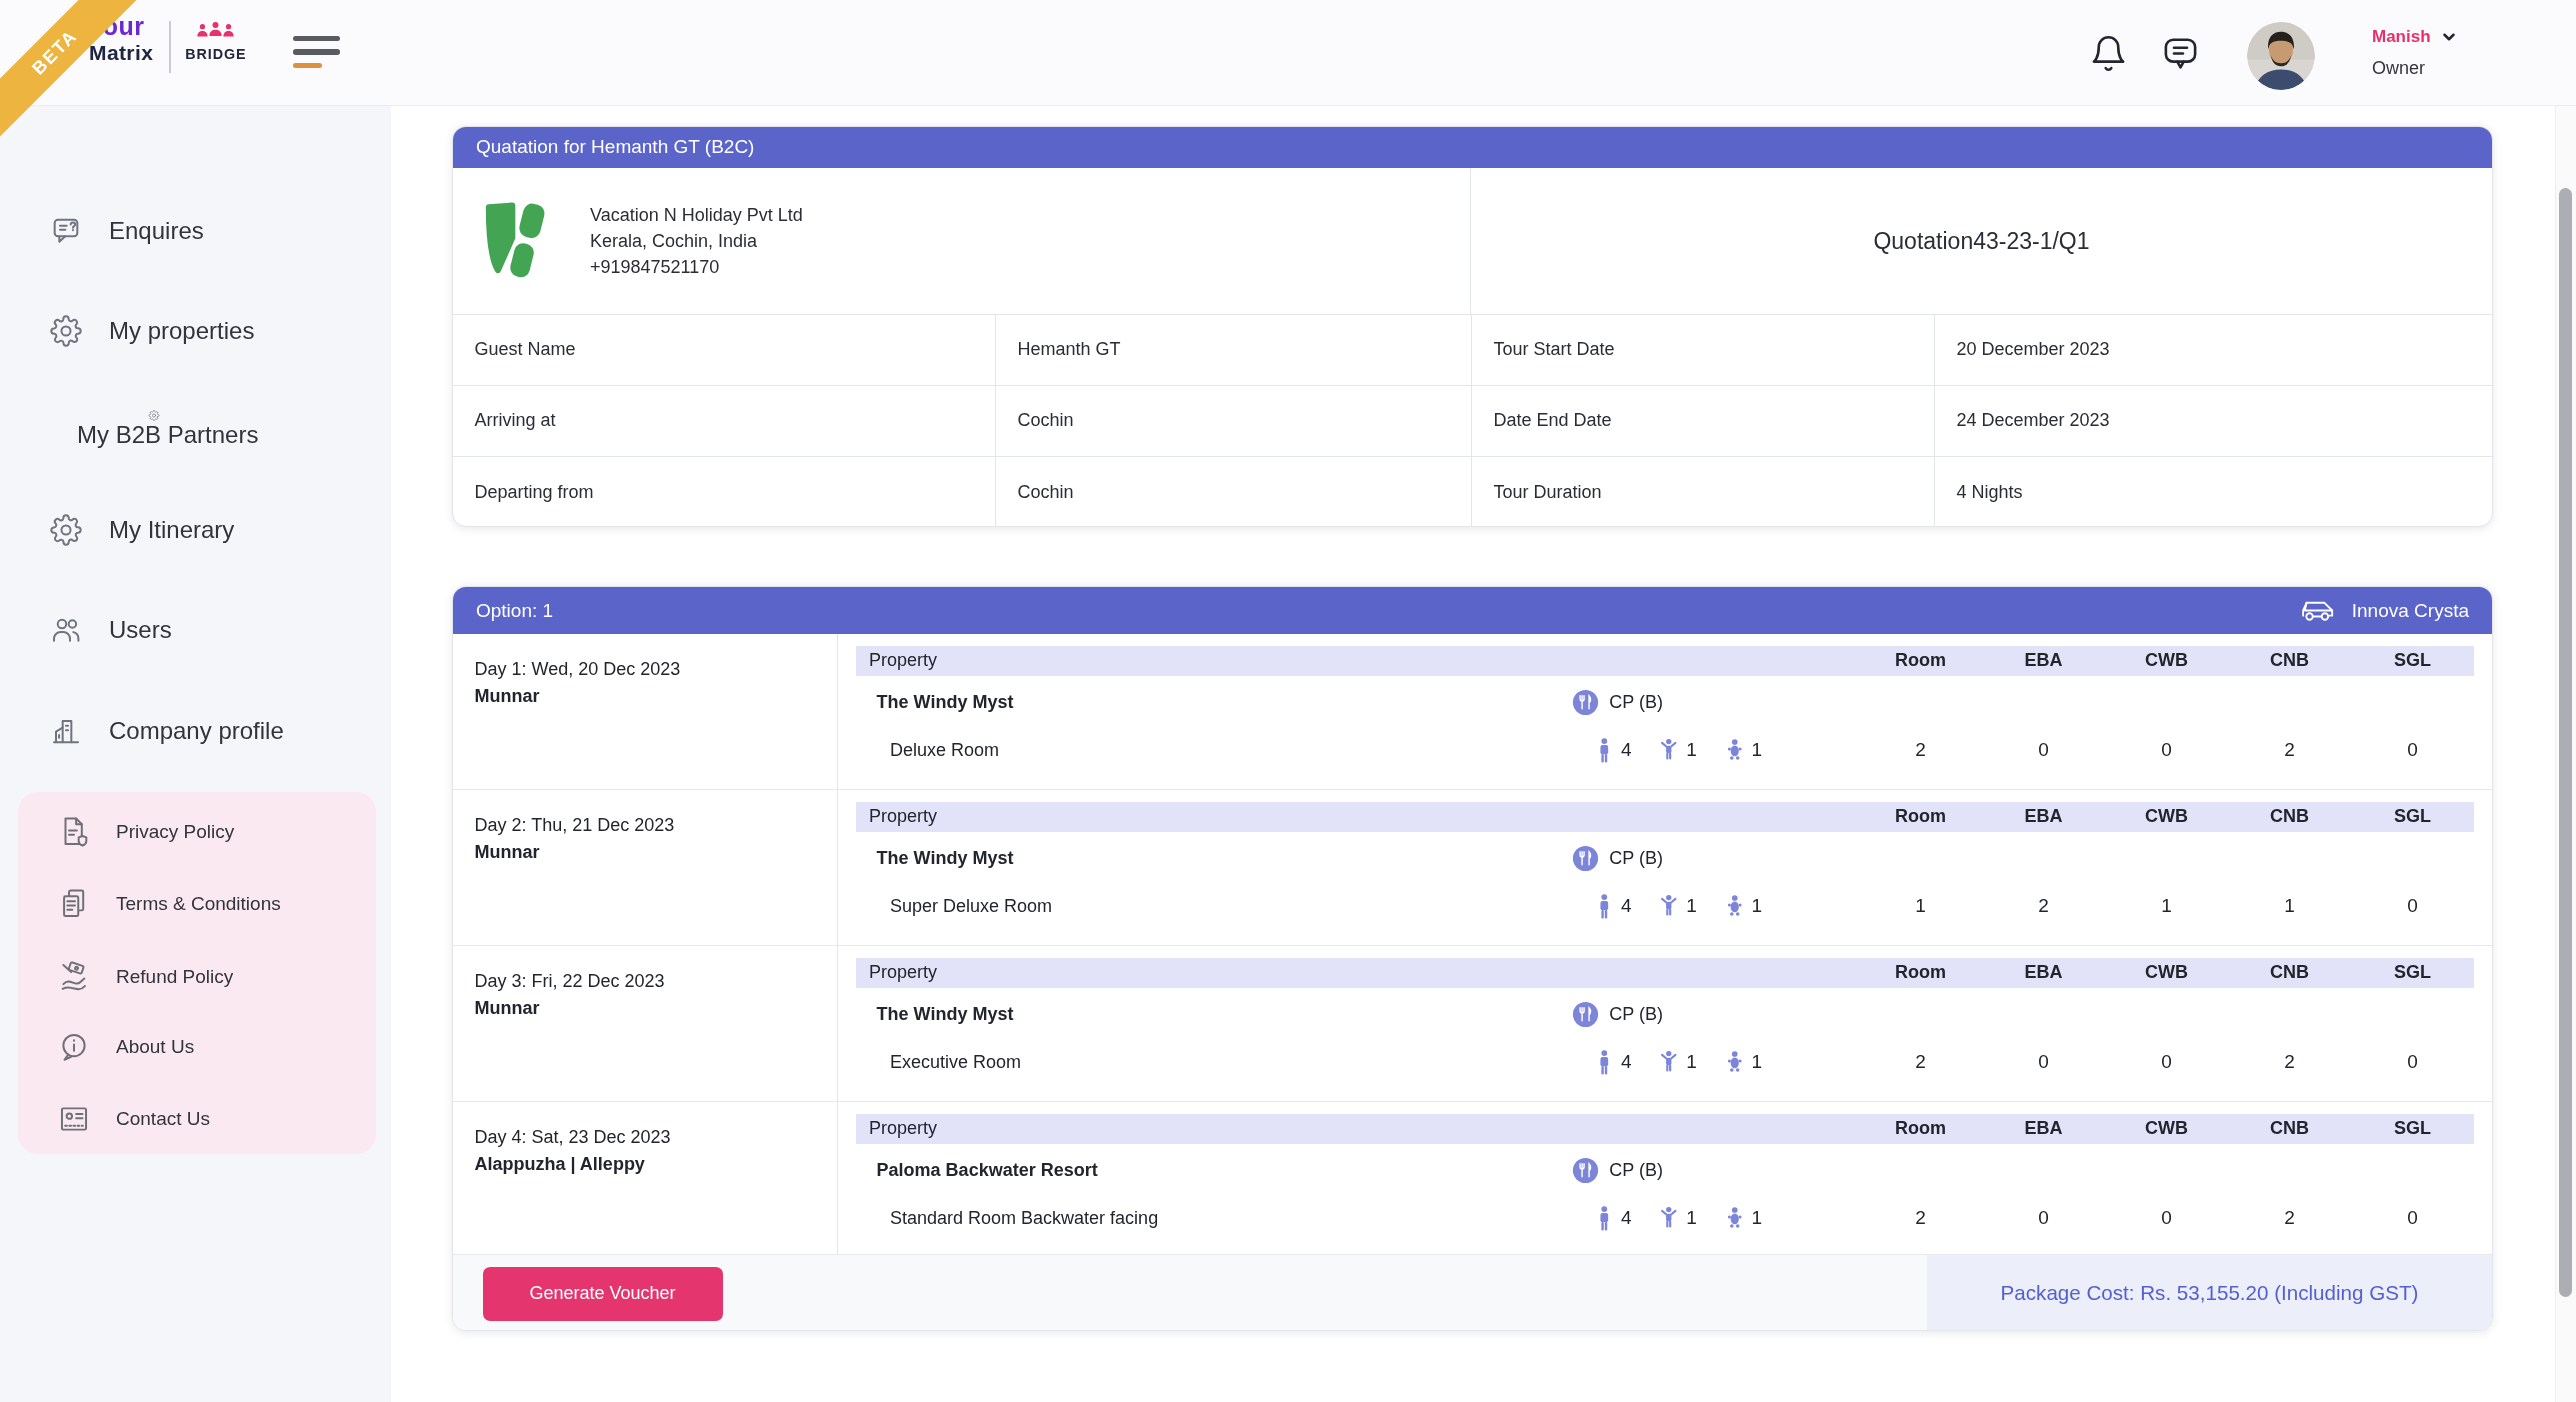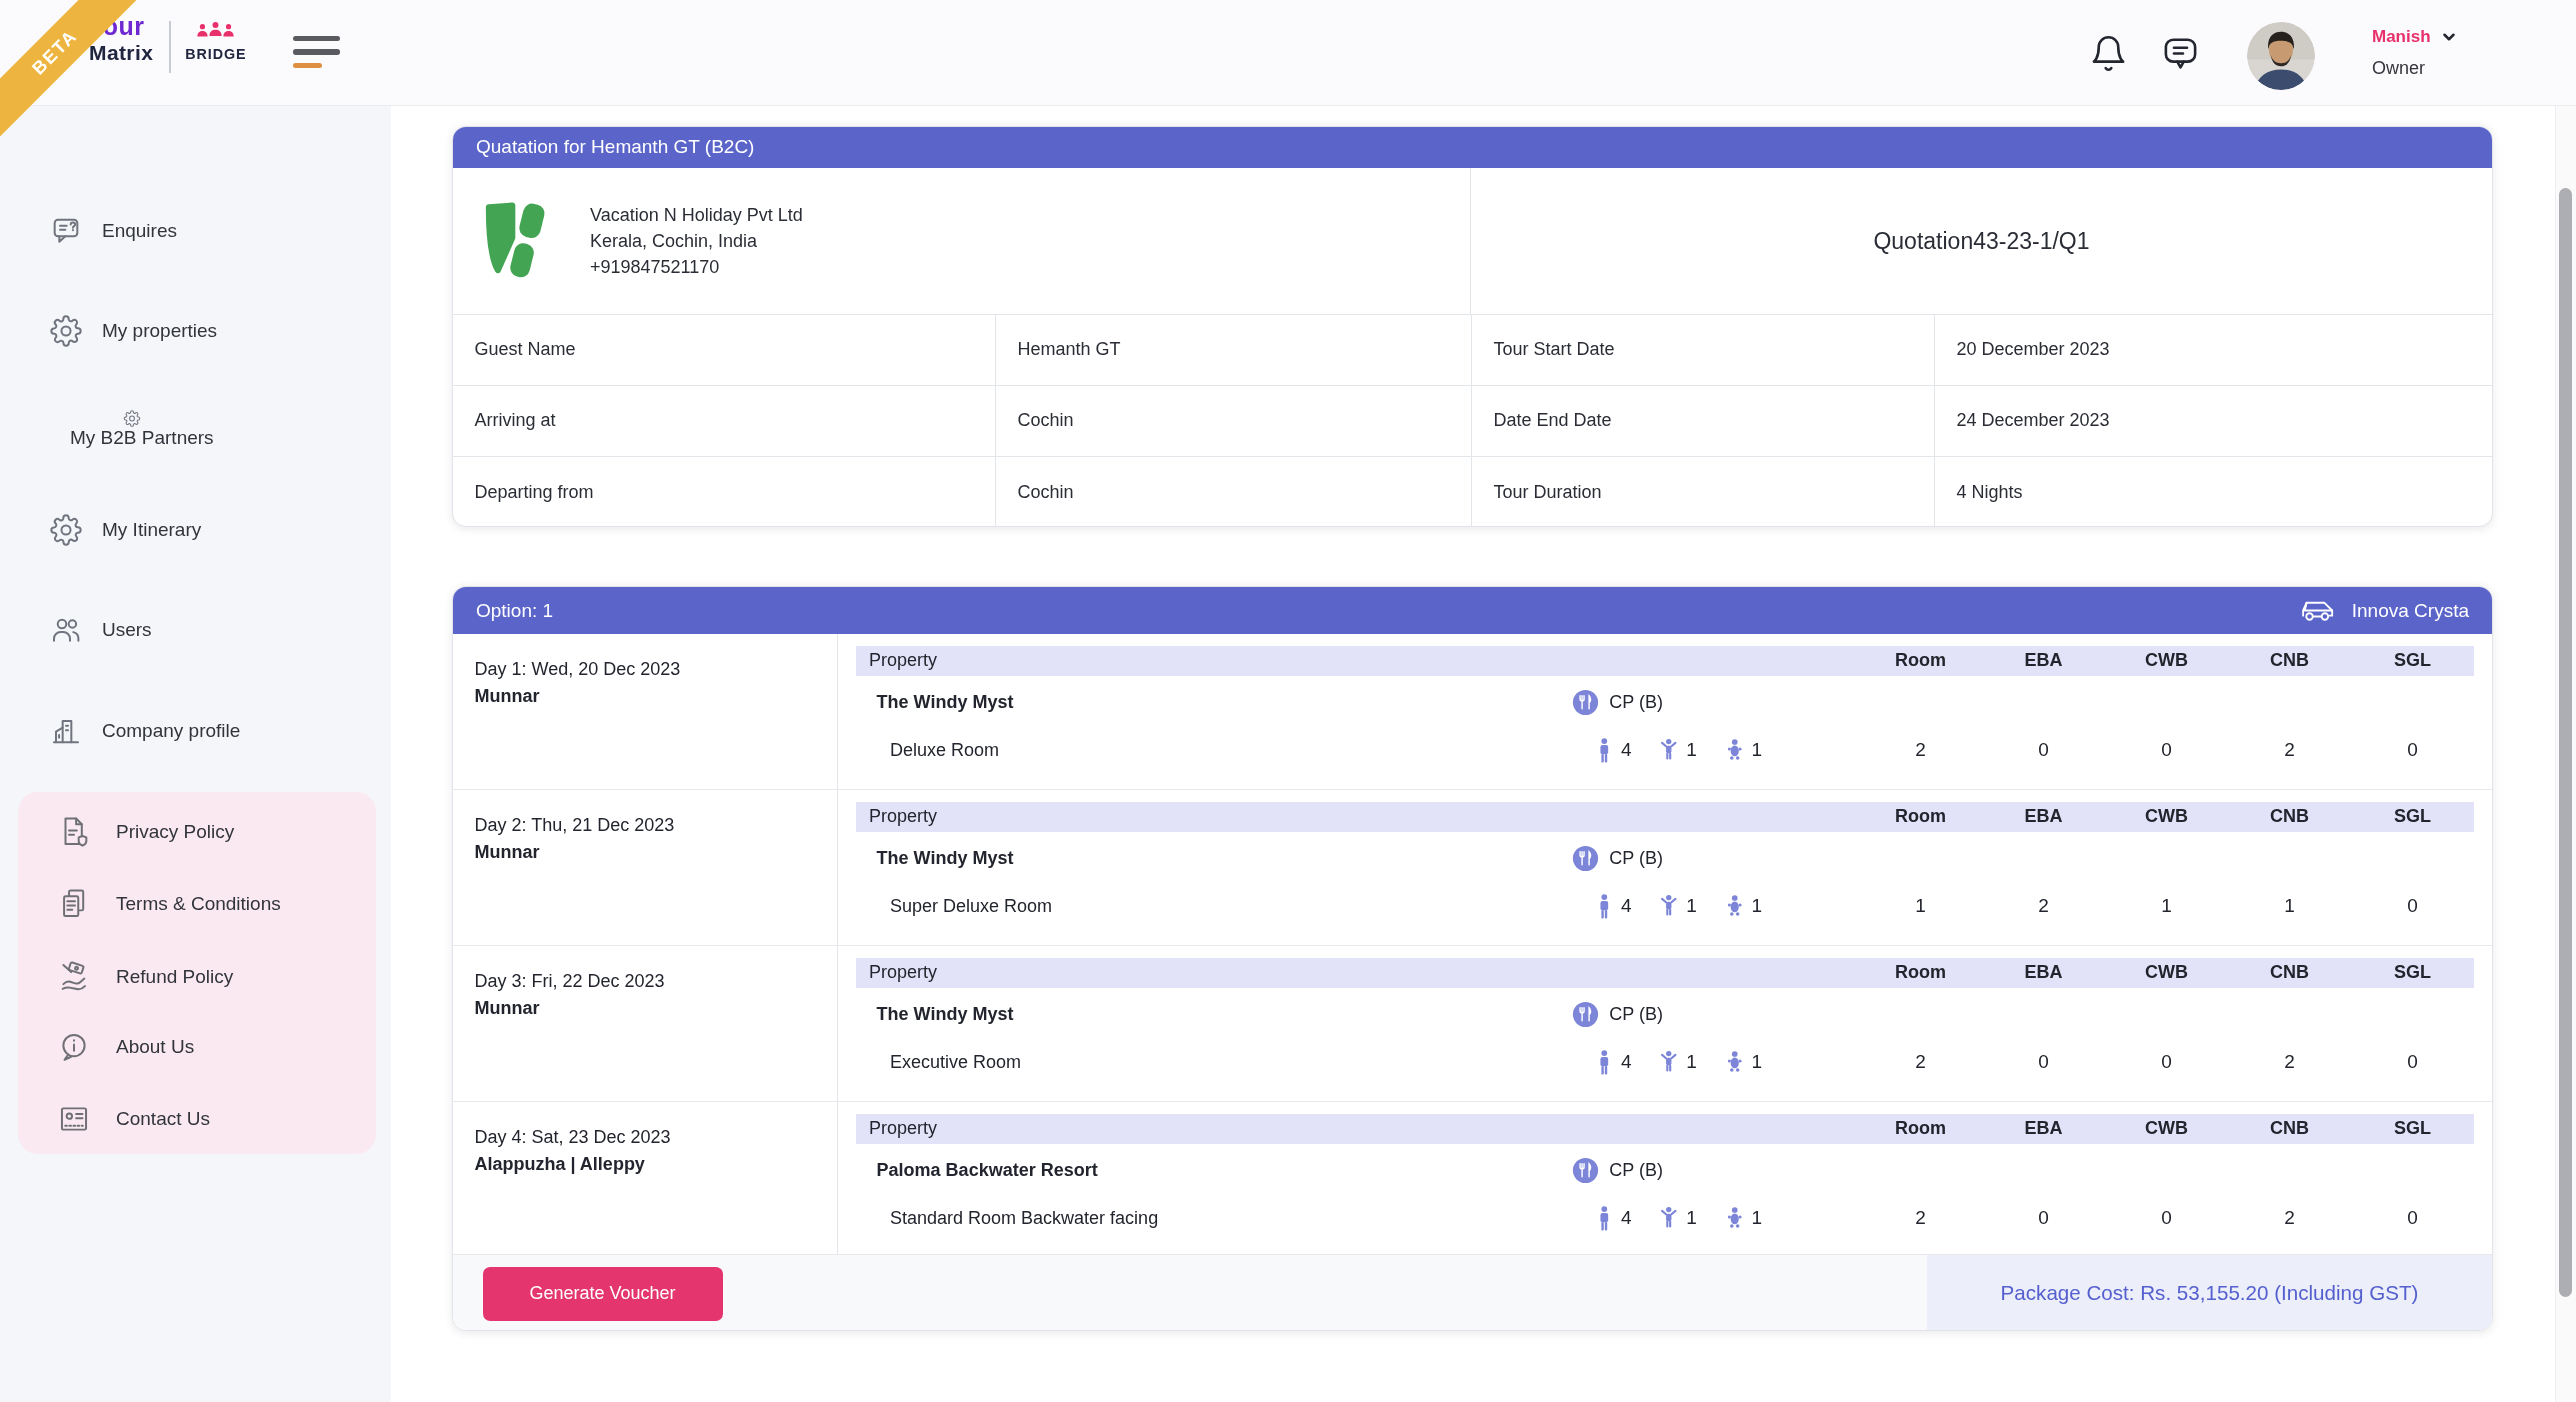--- a/index.html
+++ b/index.html
@@ -27,21 +27,21 @@
   .avatar { position:absolute; left:2247px; top:21.5px; width:68px; height:68px; border-radius:50%; overflow:hidden; }
   .user-block { position:absolute; left:2372px; top:27px; cursor:pointer; }
   .user-name-row { display:flex; align-items:center; gap:9px; }
   .user-name { color:#E8316B; font-size:17px; font-weight:700; }
   .user-role { color:#35353D; font-size:18px; margin-top:10.7px; }
 
   
   .sidebar { position:absolute; left:0; top:106px; width:391px; bottom:0; background:#F5F6F9; z-index:2; }
   .nav-item { position:absolute; left:50px; height:39px; display:flex; align-items:center; cursor:pointer; }
   .nav-item svg { width:32px; height:32px; stroke:#70747F; fill:none; stroke-width:1.5; stroke-linecap:round; stroke-linejoin:round; }
-  .nav-label { margin-left:20px; font-size:19px; color:#32343C; }
+  .nav-label { margin-left:27px; font-size:24px; color:#32343C; }
   .legal-box { position:absolute; left:18px; top:686px; width:358px; height:362px; background:#FAE9F1; border-radius:19.7px; }
   .legal-item { position:absolute; left:39px; height:39px; display:flex; align-items:center; cursor:pointer; }
   .legal-item svg { width:34px; height:34px; stroke:#6F7076; fill:none; stroke-width:1.4; stroke-linecap:round; stroke-linejoin:round; }
   .legal-label { margin-left:25px; font-size:19px; color:#32343C; }
 
   
   .main { position:absolute; left:391px; top:106px; right:21.5px; bottom:0; background:#FFFFFF; }
   .card { position:absolute; left:61px; width:2041px; background:#fff; border:0.9px solid #E2E4E9; border-radius:14px; overflow:hidden; box-shadow:0 1.8px 9px rgba(40,40,70,.10); }
   .card1 { top:19.7px; height:401px; }
   .card2 { top:480px; height:745px; }

